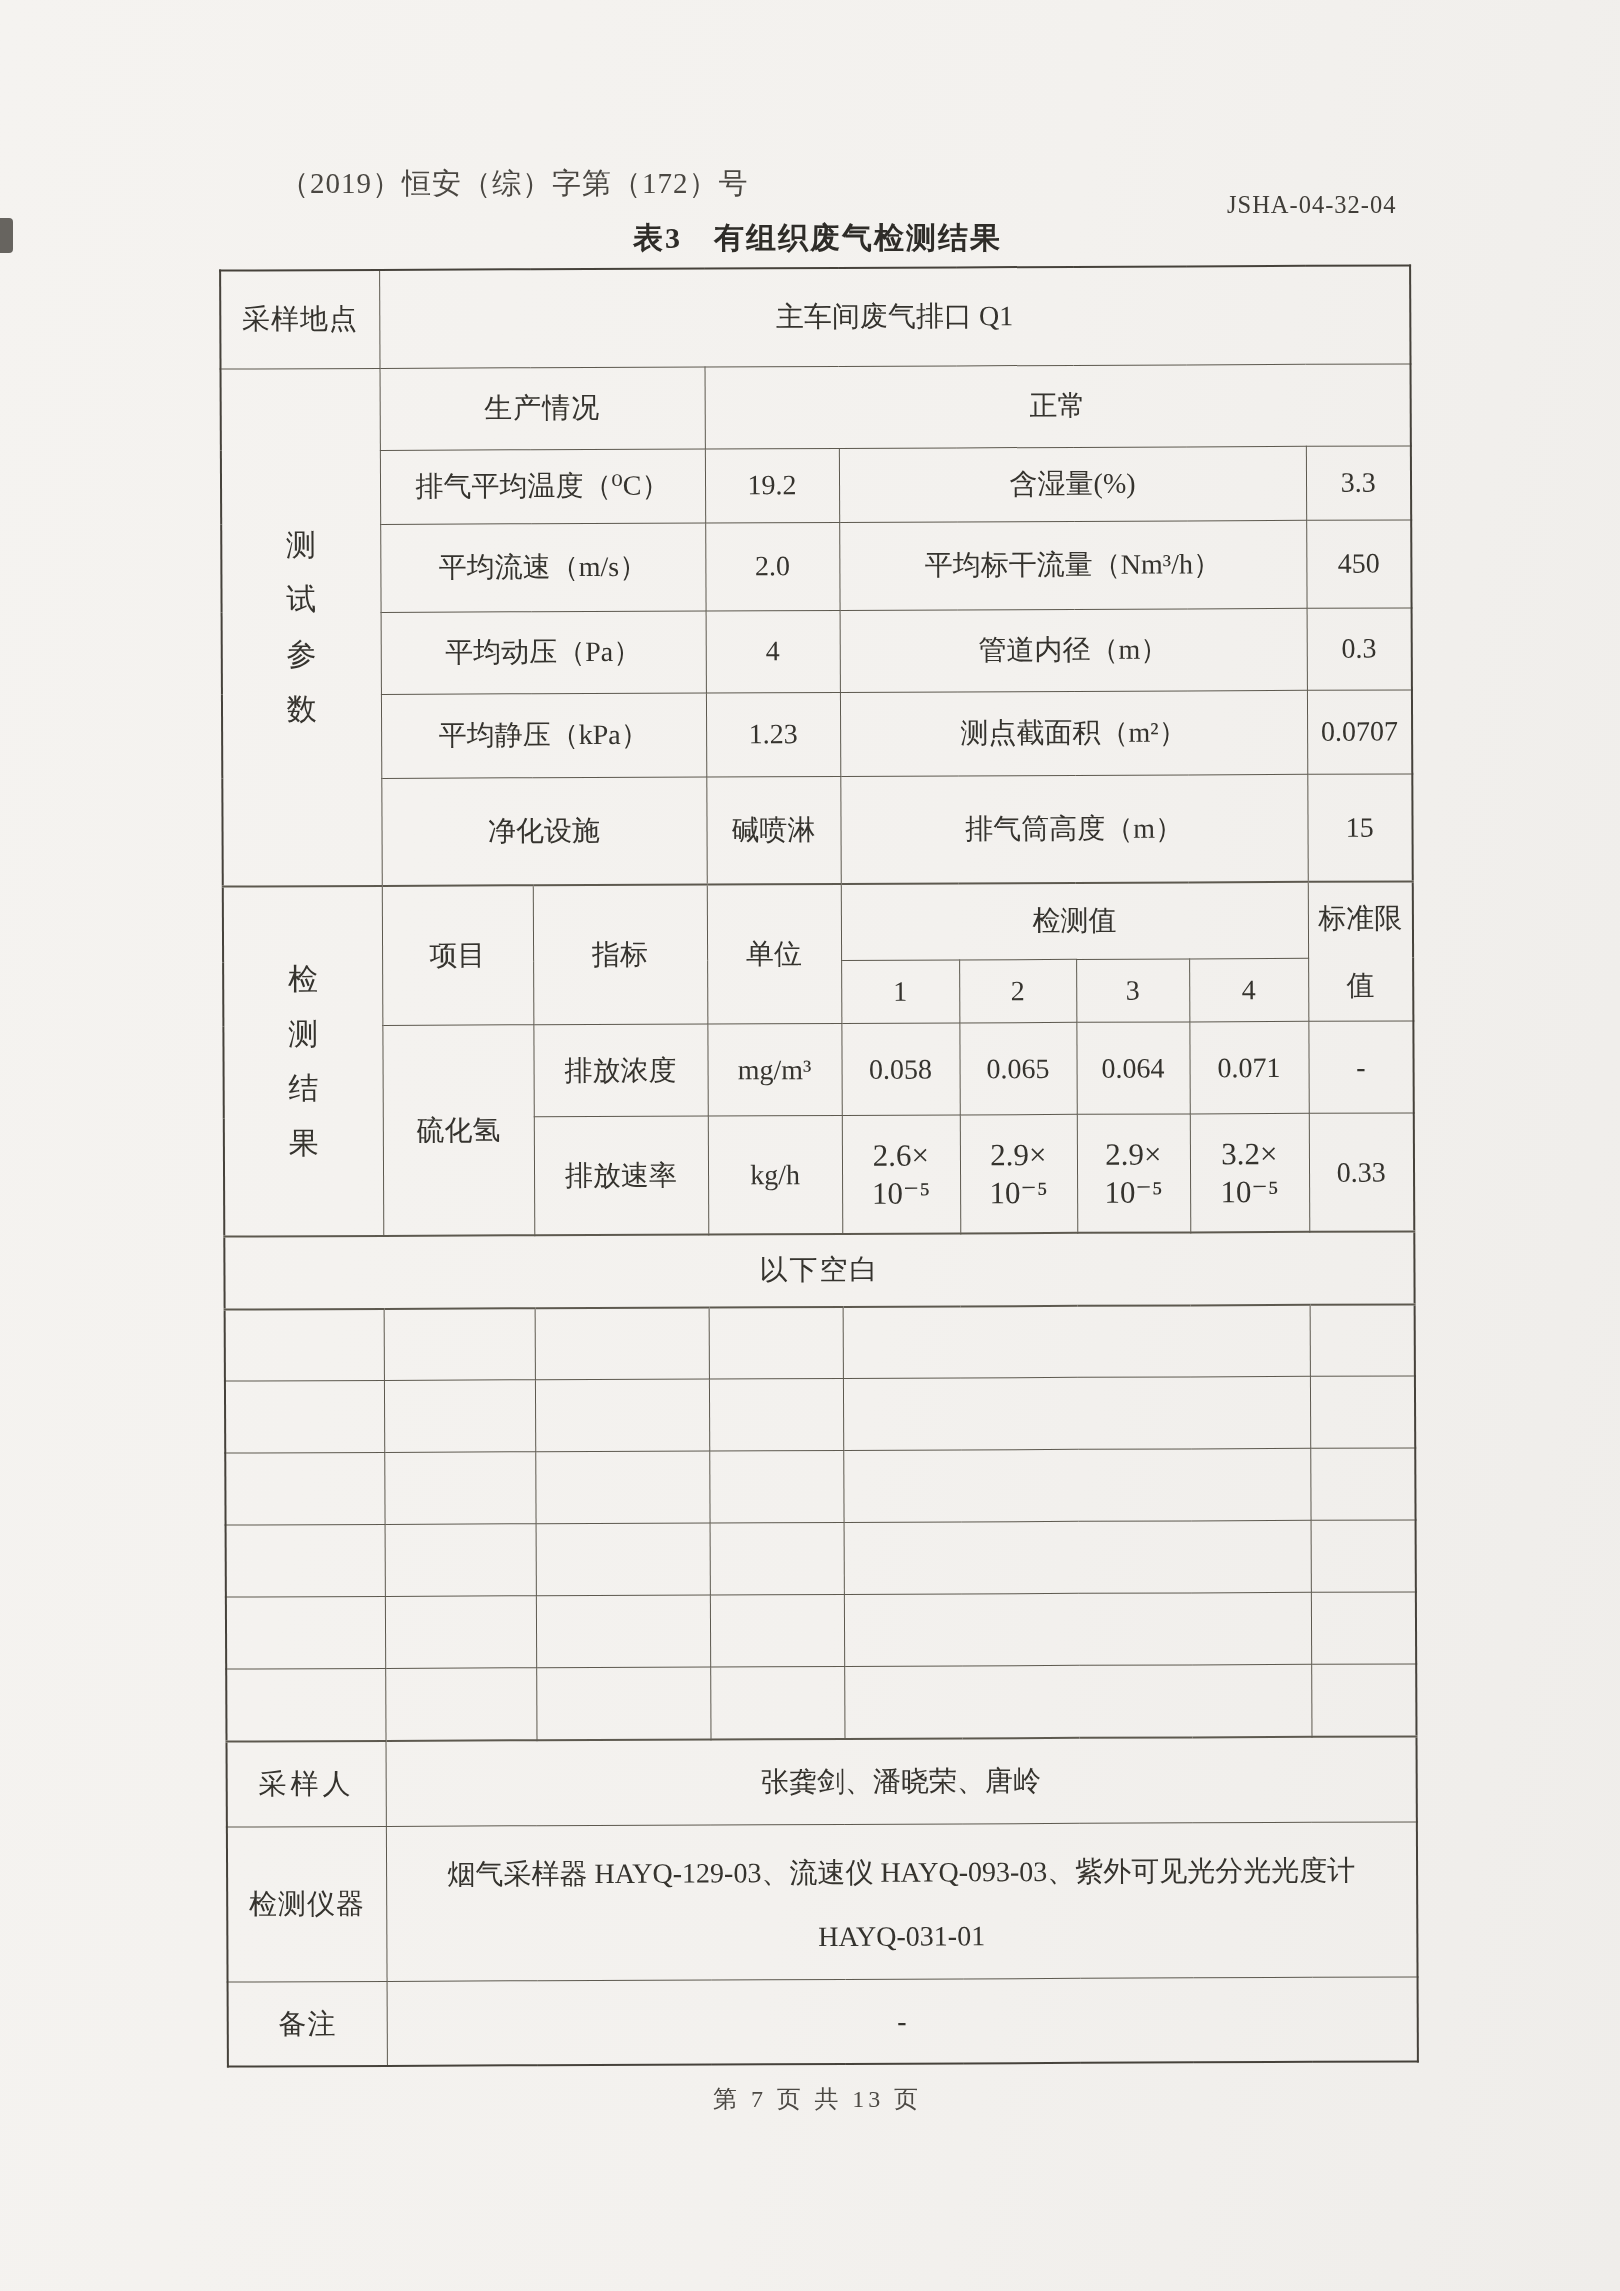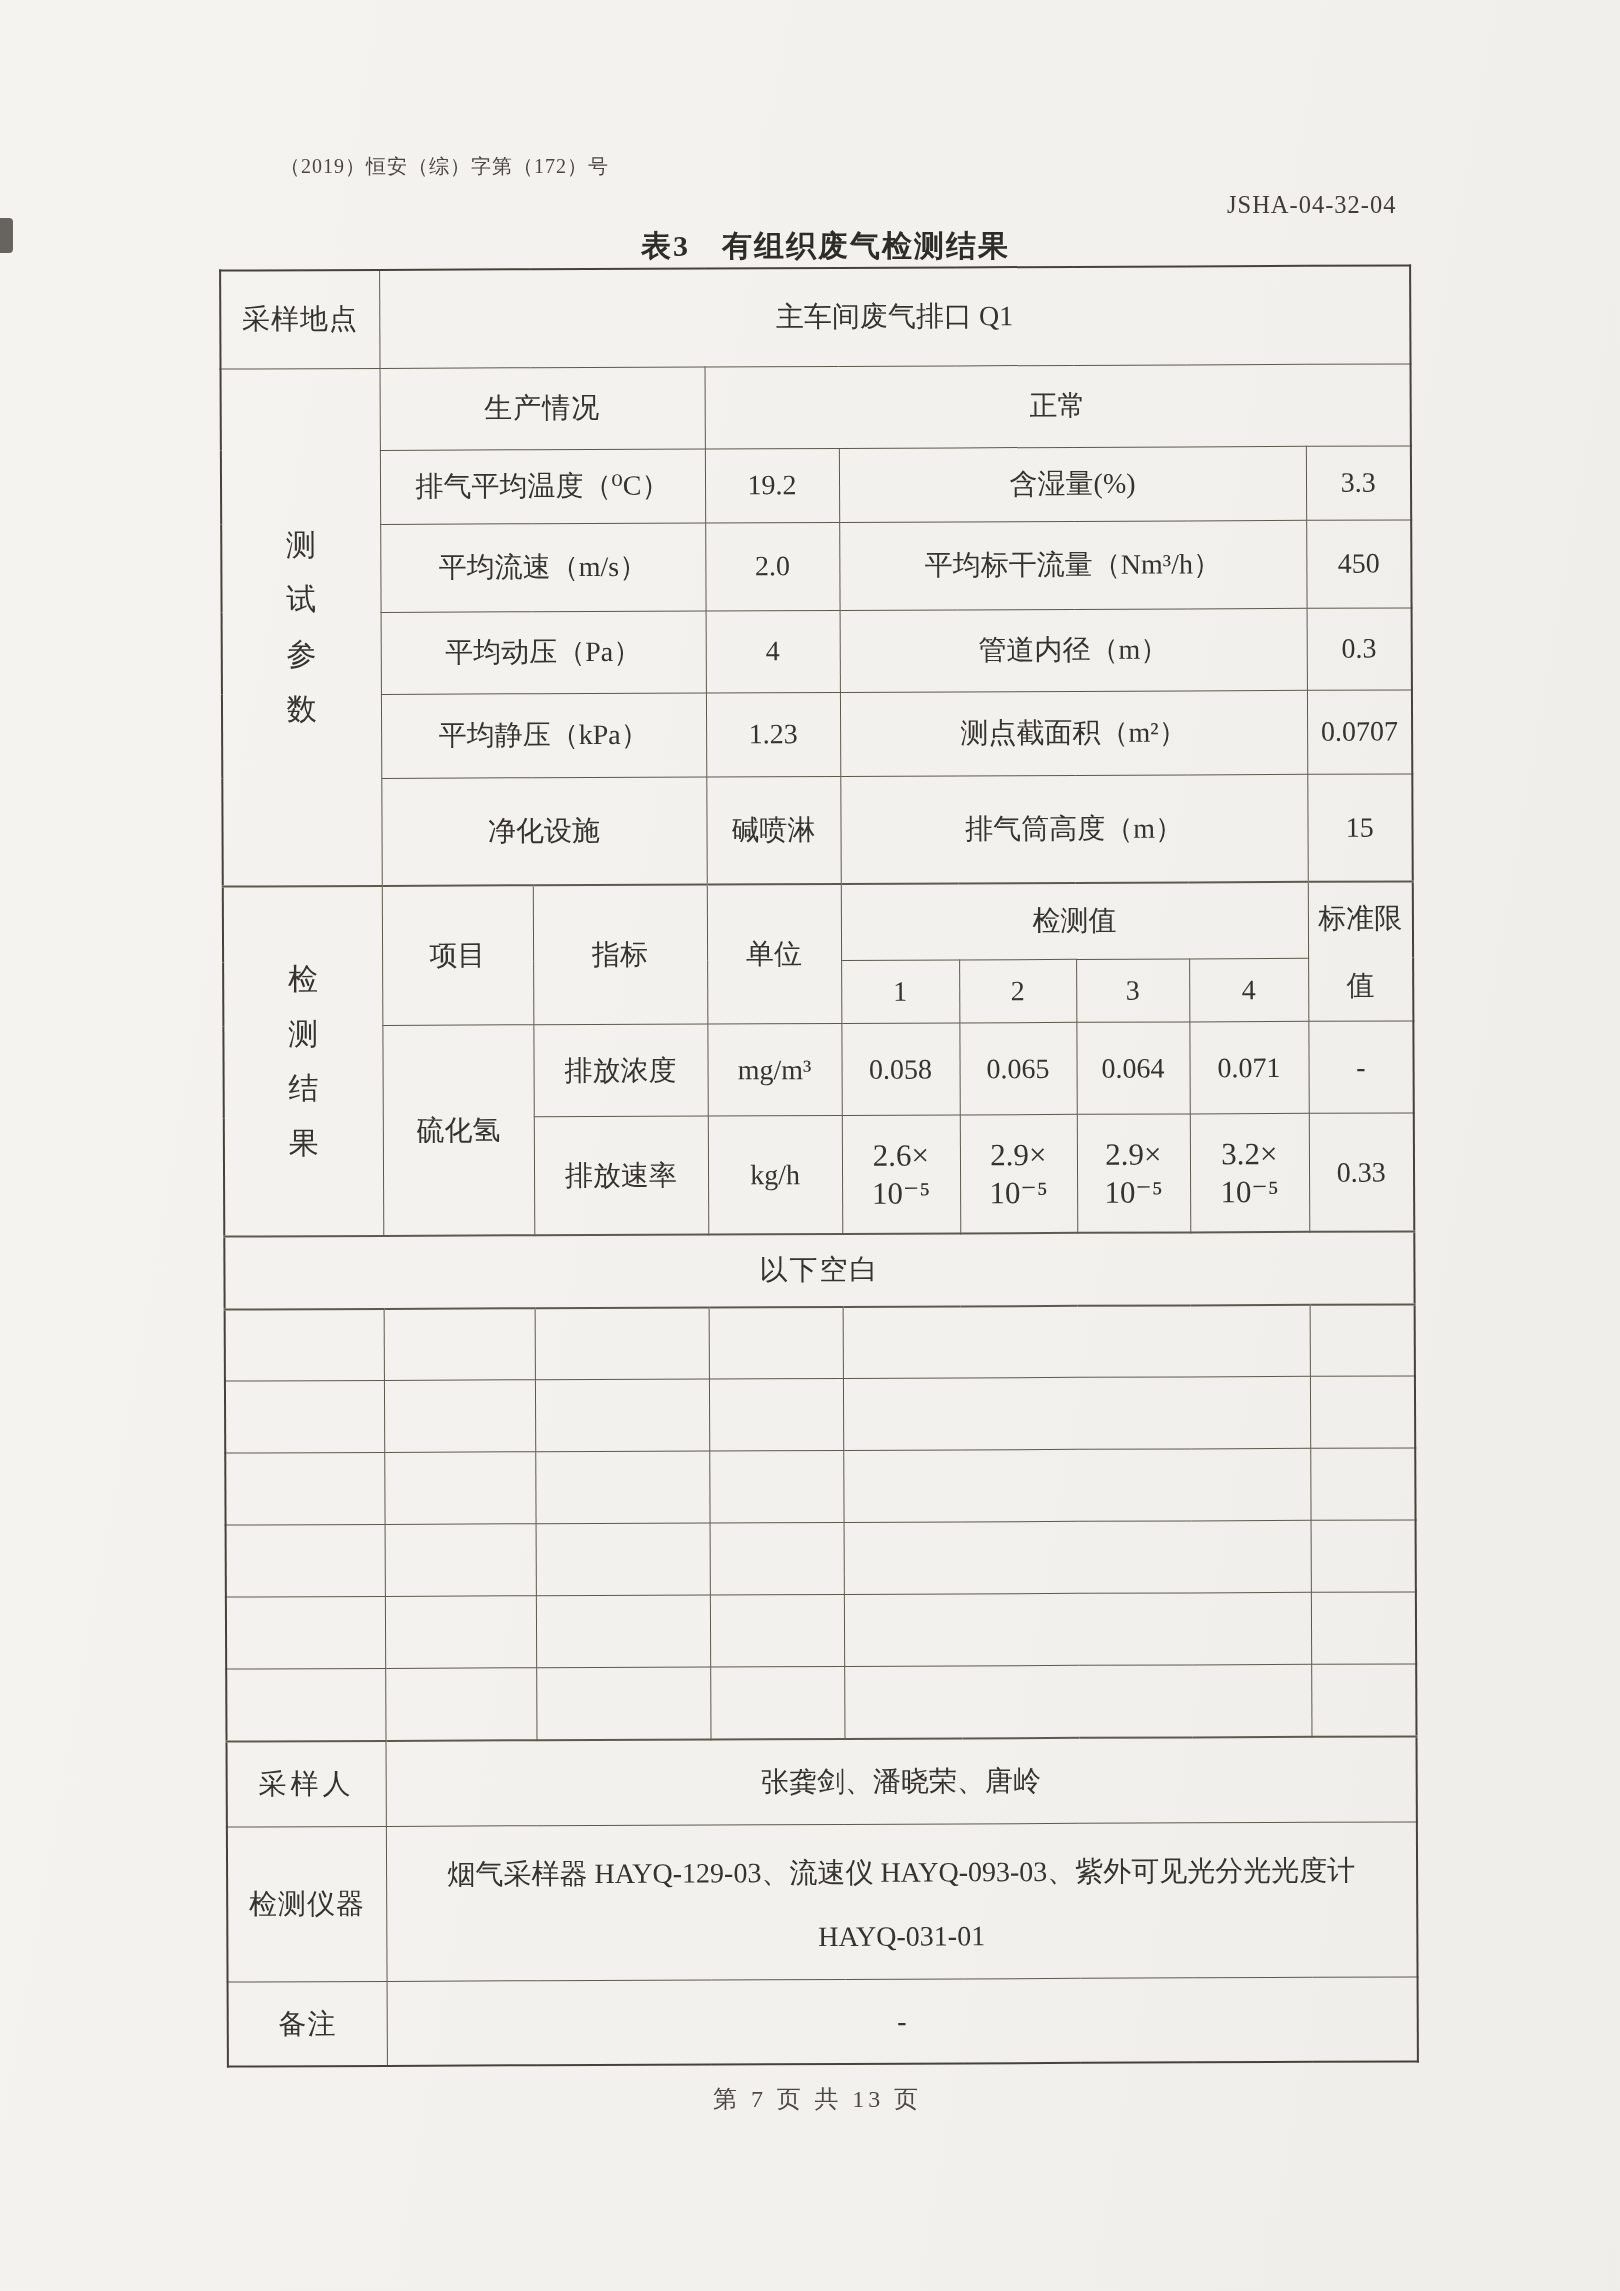--- a/index.html
+++ b/index.html
@@ -10,31 +10,31 @@
     background:linear-gradient(100deg,#f5f3f0 0%,#f3f1ee 55%,#efedea 100%);
     font-family:"Liberation Serif","DejaVu Serif",serif;
     color:#33312d;
     overflow:hidden;
   }
   .scan-artifact{
     position:absolute;left:0;top:218px;width:12.7px;height:35px;
     background:#37342f;opacity:.75;border-radius:0 3.9px 3.9px 0;
   }
   .doc-number{
-    position:absolute;left:280px;top:153px;
-    font-size:20px;color:#4a4742;letter-spacing:1px;white-space:nowrap;
+    position:absolute;left:280px;top:164px;
+    font-size:29px;color:#4a4742;letter-spacing:1px;white-space:nowrap;
   }
   .doc-code{
     position:absolute;left:1227px;top:159px;
     font-size:24.5px;color:#403d38;letter-spacing:1px;white-space:nowrap;margin-top:32px;
   }
   .table-title{
     position:absolute;left:223px;top:218px;width:1189px;
     text-align:center;font-size:30px;font-weight:bold;
-    letter-spacing:2px;color:#2e2c28;margin:8px;
+    letter-spacing:2px;color:#2e2c28;margin:0;
   }
   .doc-table{
     position:absolute;left:223px;top:267px;
     width:1189px;table-layout:fixed;
     border-collapse:collapse;
     border:2.9px solid #46423b;
     transform:rotate(-0.25deg);
     transform-origin:50% 50%;
   }
   .doc-table td{

